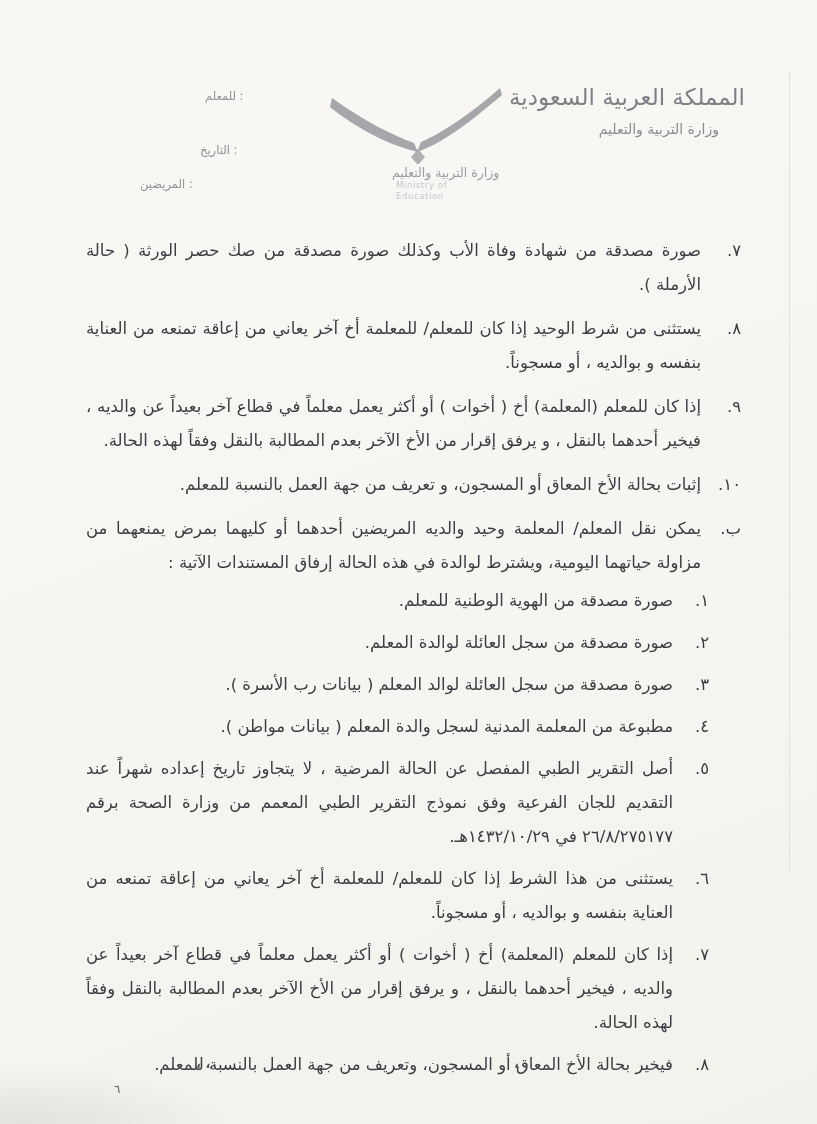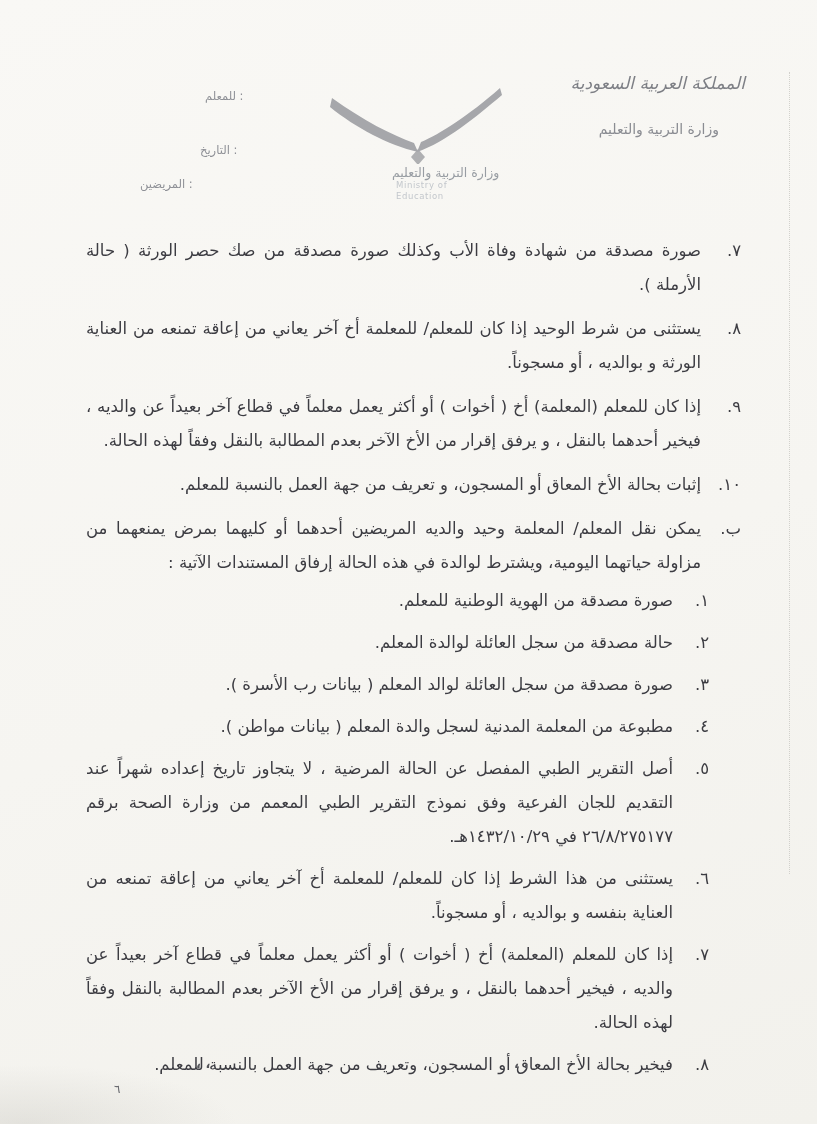--- a/index.html
+++ b/index.html
@@ -18,22 +18,22 @@
     position:absolute;top:72px;bottom:250px;left:789px;width:0;
     border-left:1px dotted #c6c5c0;opacity:.75;
   }
   .smudge{
     position:absolute;left:0;bottom:0;width:240px;height:60px;
     background:radial-gradient(ellipse at 10% 100%, rgba(150,148,140,.18), rgba(150,148,140,0) 70%);
   }
 
   
   .hdr-kingdom{
-    position:absolute;top:73px;right:72px;
-    font-size:17px;color:#7d7f85;letter-spacing:.4px;font-style:italic;
+    position:absolute;top:84px;right:72px;
+    font-size:23px;color:#7d7f85;letter-spacing:.4px;
   }
   .hdr-ministry{
     position:absolute;top:121px;right:98px;
     font-size:14px;color:#8a8c92;
   }
   .lbl{position:absolute;font-size:11.5px;color:#8e9096;}
   .lbl-num{top:89px;left:205px;}
   .lbl-date{top:143px;left:200px;}
   .lbl-att{top:177px;left:140px;}
 
@@ -102,21 +102,21 @@
 
     <div class="list">
 
         <div class="item">
           <span class="marker">٧.</span>
           <p class="txt">صورة مصدقة من شهادة وفاة الأب وكذلك صورة مصدقة من صك حصر الورثة ( حالة الأرملة ).</p>
         </div>
 
         <div class="item">
           <span class="marker">٨.</span>
-          <p class="txt">يستثنى من شرط الوحيد إذا كان للمعلم/ للمعلمة أخ آخر يعاني من إعاقة تمنعه من العناية الورثة و بوالديه ، أو مسجوناً.</p>
+          <p class="txt">يستثنى من شرط الوحيد إذا كان للمعلم/ للمعلمة أخ آخر يعاني من إعاقة تمنعه من العناية بنفسه و بوالديه ، أو مسجوناً.</p>
         </div>
 
         <div class="item">
           <span class="marker">٩.</span>
           <p class="txt">إذا كان للمعلم (المعلمة) أخ ( أخوات ) أو أكثر يعمل معلماً في قطاع آخر بعيداً عن والديه ، فيخير أحدهما بالنقل ، و يرفق إقرار من الأخ الآخر بعدم المطالبة بالنقل وفقاً لهذه الحالة.</p>
         </div>
 
         <div class="item">
           <span class="marker">١٠.</span>
           <p class="txt">إثبات بحالة الأخ المعاق أو المسجون، و تعريف من جهة العمل بالنسبة للمعلم.</p>
@@ -130,21 +130,21 @@
 
     <div class="list sub-list">
 
         <div class="item gap">
           <span class="marker">١.</span>
           <p class="txt">صورة مصدقة من الهوية الوطنية للمعلم.</p>
         </div>
 
         <div class="item gap">
           <span class="marker">٢.</span>
-          <p class="txt">حالة  مصدقة من سجل العائلة لوالدة المعلم.</p>
+          <p class="txt">صورة  مصدقة من سجل العائلة لوالدة المعلم.</p>
         </div>
 
         <div class="item gap">
           <span class="marker">٣.</span>
           <p class="txt">صورة  مصدقة من سجل العائلة لوالد المعلم ( بيانات رب الأسرة ).</p>
         </div>
 
         <div class="item gap">
           <span class="marker">٤.</span>
           <p class="txt">مطبوعة من المعلمة المدنية لسجل والدة المعلم ( بيانات مواطن ).</p>

